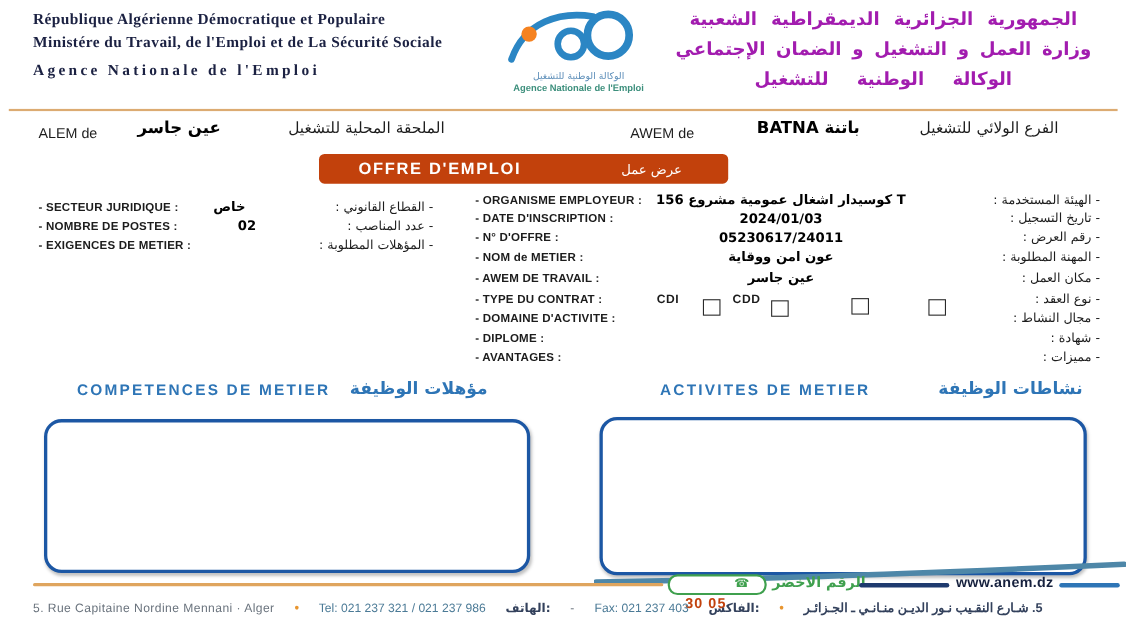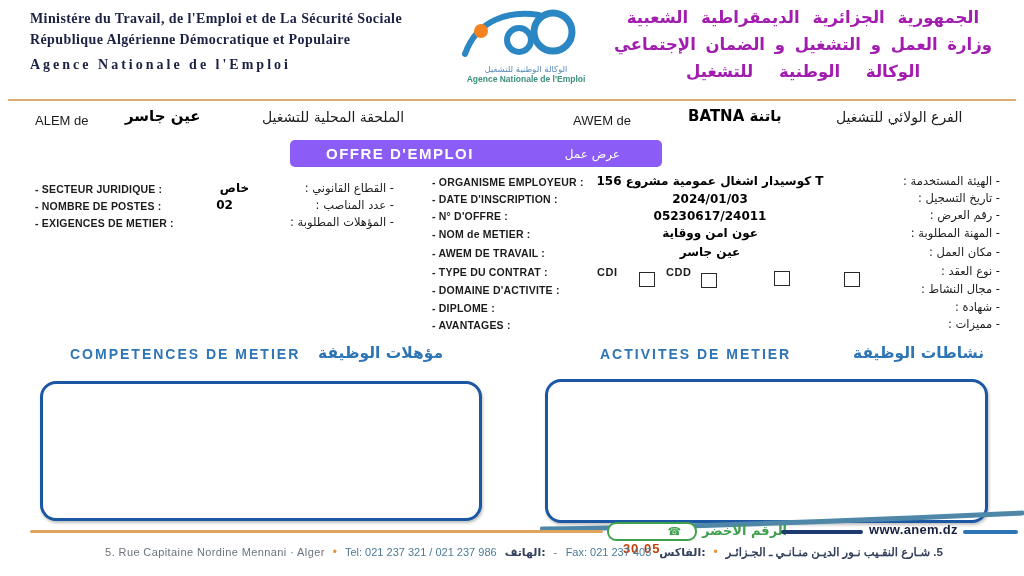--- a/index.html
+++ b/index.html
@@ -22,21 +22,21 @@
   .logo .cap-fr{font-size:8.5px;font-weight:bold;color:#3c8f7c;line-height:10px;}
 
   .rule-top{left:8px;top:99px;width:1008px;height:2px;background:#dcab72;}
 
   
   .ag{font-size:13px;color:#1c1c1c;}
   .ag-b{font-family:"DejaVu Sans",sans-serif;font-weight:bold;font-size:15px;color:#000;}
   .ag-ar{font-family:"DejaVu Sans",sans-serif;font-size:14px;color:#1c1c1c;}
 
   
-  .title-bar{left:290px;top:140px;width:372px;height:27px;background:#8b5cf6;border-radius:5px;
+  .title-bar{left:290px;top:140px;width:372px;height:27px;background:#c2410c;border-radius:5px;
              display:flex;align-items:center;justify-content:space-between;
              padding:0 42px 0 36px;box-sizing:border-box;color:#fff;}
   .title-fr{font-weight:bold;font-size:15px;letter-spacing:1.5px;}
   .title-ar{font-family:"DejaVu Sans",sans-serif;font-size:12px;}
 
   
   .flabel{font-weight:bold;font-size:10.5px;color:#1c1c1c;letter-spacing:.2px;white-space:nowrap;}
   .fvalue{font-family:"DejaVu Sans",sans-serif;font-weight:bold;font-size:12px;color:#000;
           text-align:center;white-space:nowrap;}
   .alabel{font-family:"DejaVu Sans",sans-serif;font-size:11.5px;color:#1c1c1c;direction:rtl;white-space:nowrap;}
@@ -57,36 +57,36 @@
          background:#fff;display:flex;align-items:center;justify-content:center;gap:7px;box-sizing:border-box;}
   .badge .num{font-weight:bold;font-size:13px;color:#c2410c;letter-spacing:1px;margin-top:33px;}
   .badge .ph{font-size:11px;color:#3fa04e;line-height:11px;}
   .green-lbl{left:702px;top:523px;font-family:"DejaVu Sans",sans-serif;font-weight:bold;
              font-size:13px;color:#3fa04e;direction:rtl;}
   .dash-navy{left:781px;top:530px;width:82px;height:3.5px;background:#1e3a6e;border-radius:2px;}
   .website{left:869px;top:522px;font-weight:bold;font-size:13px;color:#16213e;letter-spacing:.3px;}
   .dash-blue{left:963px;top:530px;width:55px;height:3.5px;background:#2e75b6;border-radius:2px;}
 
   
-  .footer{left:30px;top:545px;width:988px;display:flex;align-items:baseline;gap:8px;
-          font-size:11px;white-space:nowrap;justify-content:center;}
+  .footer{left:30px;top:545px;width:988px;display:flex;align-items:baseline;gap:18px;
+          font-size:11px;white-space:nowrap;}
   .f-gray{color:#6a737d;letter-spacing:.4px;}
   .f-orange{color:#e8952f;font-size:12px;}
   .f-teal{color:#4b7a96;}
   .f-dark{color:#33415c;font-family:"DejaVu Sans",sans-serif;font-weight:bold;}
   .f-ar{color:#33415c;font-family:Liberation Sans, sans-serif;font-weight:bold;font-size:11.5px;direction:rtl;}
 </style>
 </head>
 <body>
 
 <div class="page">
 
   <div class="abs hdr-fr">
+    <div>République Algérienne Démocratique et Populaire</div>
     <div>Ministére du Travail, de l'Emploi et de La Sécurité Sociale</div>
-    <div>République Algérienne Démocratique et Populaire</div>
     <div class="l3">Agence Nationale de l'Emploi</div>
   </div>
 
   <div class="abs logo">
     <svg width="150" height="56" viewBox="0 0 150 56">
       <path d="M 14 50 C 26 16, 58 6, 88 11" fill="none" stroke="#2b86c4" stroke-width="6" stroke-linecap="round"></path>
       <circle cx="102" cy="28" r="19" fill="none" stroke="#2b86c4" stroke-width="7"></circle>
       <circle cx="68" cy="36" r="12" fill="none" stroke="#2b86c4" stroke-width="6"></circle>
       <circle cx="30" cy="27" r="7" fill="#f58220"></circle>
     </svg>
@@ -108,21 +108,21 @@
   <div class="abs ag" style="left:573px;top:113px;">AWEM de</div>
   <div class="abs ag-b" style="left:688px;top:107px;">BATNA باتنة</div>
   <div class="abs ag-ar" style="left:836px;top:109px;">الفرع الولائي للتشغيل</div>
 
   <div class="abs title-bar">
     <span class="title-fr">OFFRE D'EMPLOI</span>
     <span class="title-ar">عرض عمل</span>
   </div>
 
   <div class="abs flabel" style="left:35px;top:183px;">- SECTEUR JURIDIQUE :</div>
-  <div class="abs fvalue" style="left:207px;top:181px;width:55px;">خاص</div>
+  <div class="abs fvalue" style="left:181px;top:181px;width:55px;">خاص</div>
   <div class="abs alabel" style="left:252px;top:181px;width:142px;">- القطاع القانوني :</div>
 
   <div class="abs flabel" style="left:35px;top:200px;">- NOMBRE DE POSTES :</div>
   <div class="abs fvalue" style="left:197px;top:198px;width:55px;">02</div>
   <div class="abs alabel" style="left:252px;top:198px;width:142px;">- عدد المناصب :</div>
 
   <div class="abs flabel" style="left:35px;top:217px;">- EXIGENCES DE METIER :</div>
   <div class="abs alabel" style="left:252px;top:215px;width:142px;">- المؤهلات المطلوبة :</div>
 
   <div class="abs flabel" style="left:432px;top:176px;">- ORGANISME EMPLOYEUR :</div>

